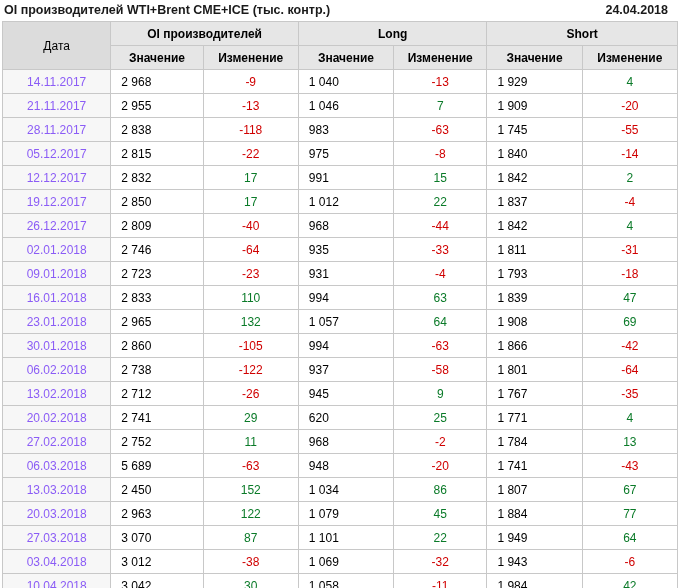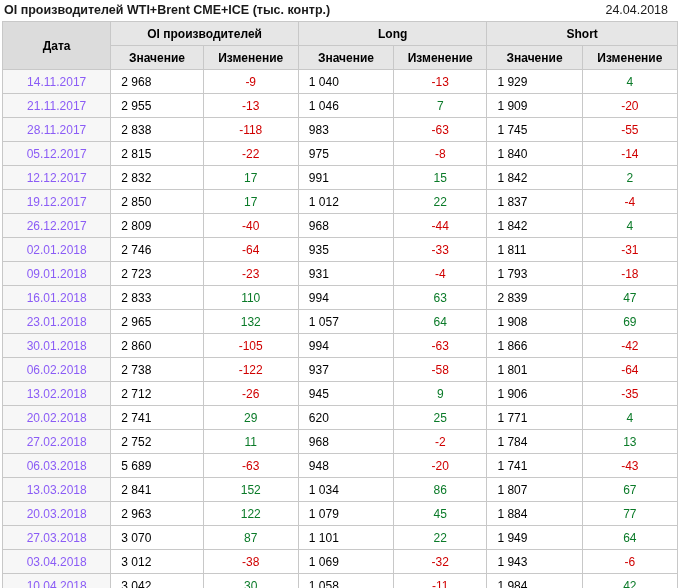--- a/index.html
+++ b/index.html
@@ -27,38 +27,38 @@
     align-items: flex-start;
     padding: 3px 6px 4px 4px;
     font-size: 12.5px;
     font-weight: bold;
     color: #1a1a1a;
   }
   .title-bar .doc-title {
     letter-spacing: 0px;
   }
   .title-bar .doc-date {
-    font-weight: normal;
+    font-weight: bold;
     padding-right: 2px;
   }
   table.oi {
     border-collapse: collapse;
     width: 676px;
     margin-left: 2px;
     table-layout: fixed;
   }
   table.oi th, table.oi td {
     border: 1px solid #c8c8c8;
     padding: 0;
     height: 23px;
     font-size: 12px;
   }
   thead th {
     background: #e6e6e6;
-    font-weight: bold;
+    font-weight: normal;
     text-align: center;
     color: #000;
   }
   th.date-head {
     width: 108px;
     background: #dcdcdc;
     font-size: 13px;
   }
   th.grp {
     font-weight: bold;
@@ -212,21 +212,21 @@
           <td class="chg neg">-4</td>
           <td class="val">1 793</td>
           <td class="chg neg">-18</td>
         </tr>
         <tr>
           <td class="date">16.01.2018</td>
           <td class="val">2 833</td>
           <td class="chg pos">110</td>
           <td class="val">994</td>
           <td class="chg pos">63</td>
-          <td class="val">2 839</td>
+          <td class="val">1 839</td>
           <td class="chg pos">47</td>
         </tr>
         <tr>
           <td class="date">23.01.2018</td>
           <td class="val">2 965</td>
           <td class="chg pos">132</td>
           <td class="val">1 057</td>
           <td class="chg pos">64</td>
           <td class="val">1 908</td>
           <td class="chg pos">69</td>
@@ -248,21 +248,21 @@
           <td class="chg neg">-58</td>
           <td class="val">1 801</td>
           <td class="chg neg">-64</td>
         </tr>
         <tr>
           <td class="date">13.02.2018</td>
           <td class="val">2 712</td>
           <td class="chg neg">-26</td>
           <td class="val">945</td>
           <td class="chg pos">9</td>
-          <td class="val">1 906</td>
+          <td class="val">1 767</td>
           <td class="chg neg">-35</td>
         </tr>
         <tr>
           <td class="date">20.02.2018</td>
           <td class="val">2 741</td>
           <td class="chg pos">29</td>
           <td class="val">620</td>
           <td class="chg pos">25</td>
           <td class="val">1 771</td>
           <td class="chg pos">4</td>
@@ -280,21 +280,21 @@
           <td class="date">06.03.2018</td>
           <td class="val">5 689</td>
           <td class="chg neg">-63</td>
           <td class="val">948</td>
           <td class="chg neg">-20</td>
           <td class="val">1 741</td>
           <td class="chg neg">-43</td>
         </tr>
         <tr>
           <td class="date">13.03.2018</td>
-          <td class="val">2 841</td>
+          <td class="val">2 450</td>
           <td class="chg pos">152</td>
           <td class="val">1 034</td>
           <td class="chg pos">86</td>
           <td class="val">1 807</td>
           <td class="chg pos">67</td>
         </tr>
         <tr>
           <td class="date">20.03.2018</td>
           <td class="val">2 963</td>
           <td class="chg pos">122</td>

